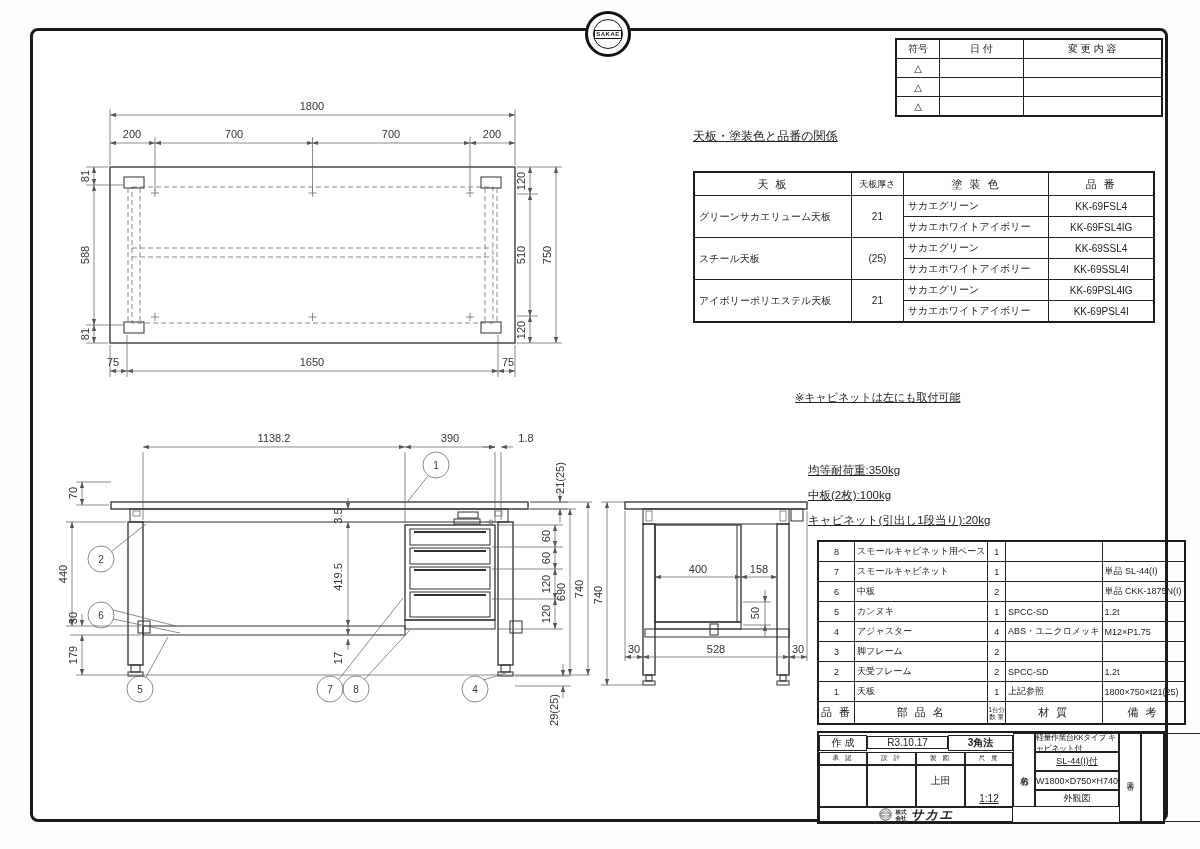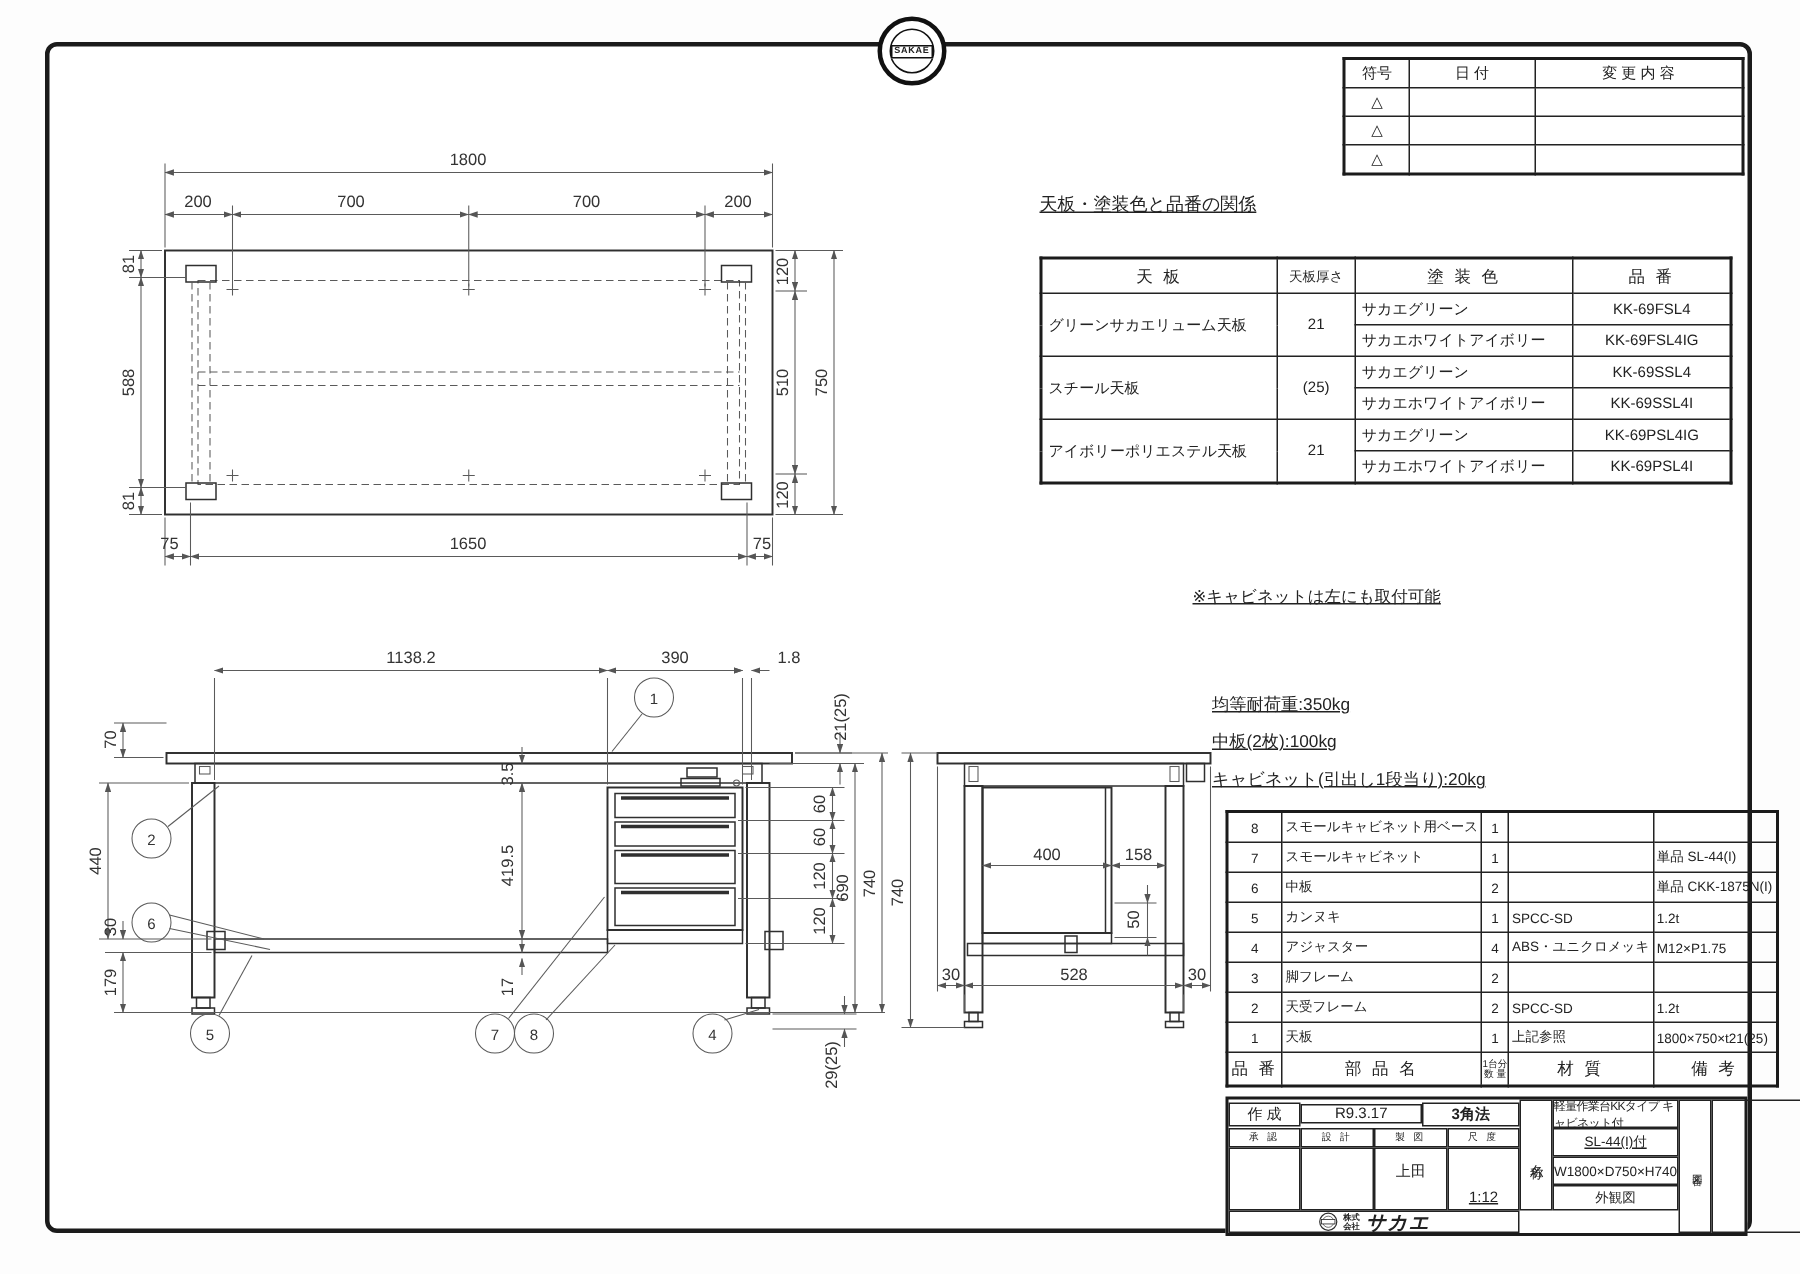--- a/index.html
+++ b/index.html
@@ -236,21 +236,21 @@
       <td class="hd">備  考</td>
     </tr>
   </tbody>
     </table>
 </div>
 
 <div class="abs tb">
   <div class="tb-left">
     <div class="rowA">
       <div class="cell" style="width:48px">作 成</div>
-      <div class="cell" style="width:81px">R9.3.17</div>
+      <div class="cell" style="width:81px">R3.10.17</div>
       <div class="cell" style="width:65px;font-weight:bold">3角法</div>
     </div>
     <div class="rowB">
       <div class="cell" style="width:48px">承 認</div>
       <div class="cell" style="width:49px">設 計</div>
       <div class="cell" style="width:49px">製 図</div>
       <div class="cell" style="width:48px">尺 度</div>
     </div>
     <div class="rowC">
       <div class="cell" style="width:48px"></div>

